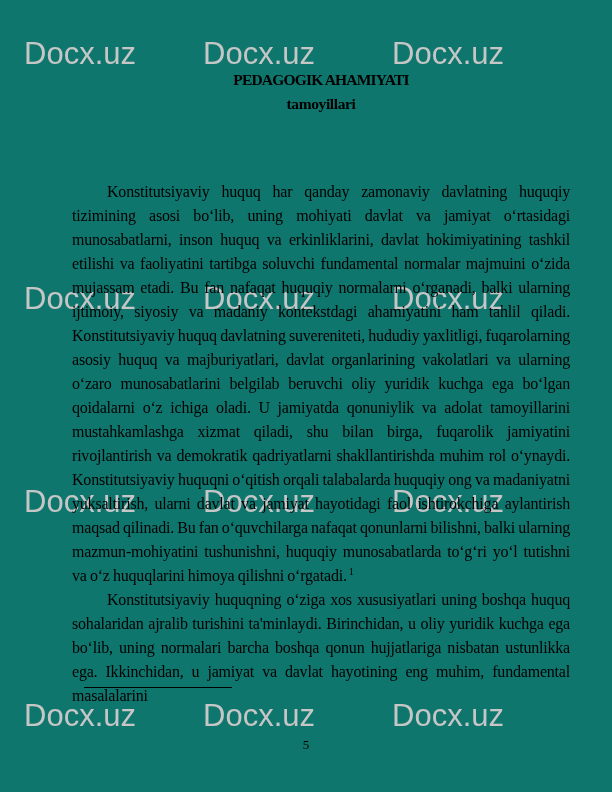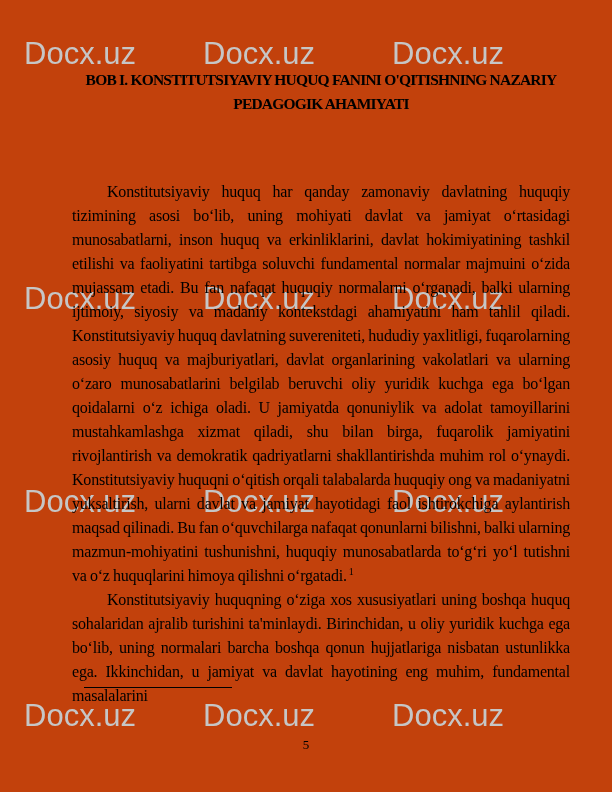--- a/index.html
+++ b/index.html
@@ -1,19 +1,19 @@
 <!DOCTYPE html>
 <html><head>
 <meta charset="utf-8">
 <style>
   html,body { margin:0; padding:0; background:#ffffff; }
   .page {
     position:relative;
     width:612px; height:792px;
-    background:#c2410c;
+    background:#0f766e;
     font-family:"Liberation Serif", serif;
     color:#000000;
     overflow:hidden;
   }
   
   .wm-layer { position:absolute; inset:0; z-index:0; }
   .wm {
     position:absolute;
     font-family:"Liberation Sans", sans-serif;
     font-size:31px;
@@ -101,22 +101,22 @@
     <span class="wm r2 c3">Docx.uz</span>
     <span class="wm r3 c1">Docx.uz</span>
     <span class="wm r3 c2">Docx.uz</span>
     <span class="wm r3 c3">Docx.uz</span>
     <span class="wm r4 c1">Docx.uz</span>
     <span class="wm r4 c2">Docx.uz</span>
     <span class="wm r4 c3">Docx.uz</span>
   </div>
 
   <div class="content headings" style="position:absolute;">
-    <div class="h-line chapter-line">BOB I. KONSTITUTSIYAVIY HUQUQ FANINI O'QITISHNING NAZARIY</div>
     <div class="h-line chapter-line">PEDAGOGIK AHAMIYATI</div>
+    <div class="h-line section-line">tamoyillari</div>
   </div>
 
   <div class="content body-text" style="position:absolute;">
     <p><span>Konstitutsiyaviy huquq har qanday zamonaviy davlatning huquqiy tizimining asosi boʻlib, uning mohiyati davlat va jamiyat oʻrtasidagi munosabatlarni, inson huquq va erkinliklarini, davlat hokimiyatining tashkil etilishi va faoliyatini tartibga soluvchi fundamental normalar majmuini oʻzida mujassam etadi. Bu fan nafaqat huquqiy normalarni oʻrganadi, balki ularning ijtimoiy, siyosiy va madaniy kontekstdagi ahamiyatini ham tahlil qiladi. Konstitutsiyaviy huquq davlatning suvereniteti, hududiy yaxlitligi, fuqarolarning asosiy huquq va majburiyatlari, davlat organlarining vakolatlari va ularning oʻzaro munosabatlarini belgilab beruvchi oliy yuridik kuchga ega boʻlgan qoidalarni oʻz ichiga oladi. U jamiyatda qonuniylik va adolat tamoyillarini mustahkamlashga xizmat qiladi, shu bilan birga, fuqarolik jamiyatini rivojlantirish va demokratik qadriyatlarni shakllantirishda muhim rol oʻynaydi. Konstitutsiyaviy huquqni oʻqitish orqali talabalarda huquqiy ong va madaniyatni yuksaltirish, ularni davlat va jamiyat hayotidagi faol ishtirokchiga aylantirish maqsad qilinadi. Bu fan oʻquvchilarga nafaqat qonunlarni bilishni, balki ularning mazmun-mohiyatini tushunishni, huquqiy munosabatlarda toʻgʻri yoʻl tutishni va oʻz huquqlarini himoya qilishni oʻrgatadi.</span><sup class="fn-ref">1</sup></p>
     <p><span>Konstitutsiyaviy huquqning oʻziga xos xususiyatlari uning boshqa huquq sohalaridan ajralib turishini ta'minlaydi. Birinchidan, u oliy yuridik kuchga ega boʻlib, uning normalari barcha boshqa qonun hujjatlariga nisbatan ustunlikka ega. Ikkinchidan, u jamiyat va davlat hayotining eng muhim, fundamental masalalarini</span></p>
   </div>
 
   <div class="footnote-sep"></div>
 
   <div class="pagenum">5</div>

